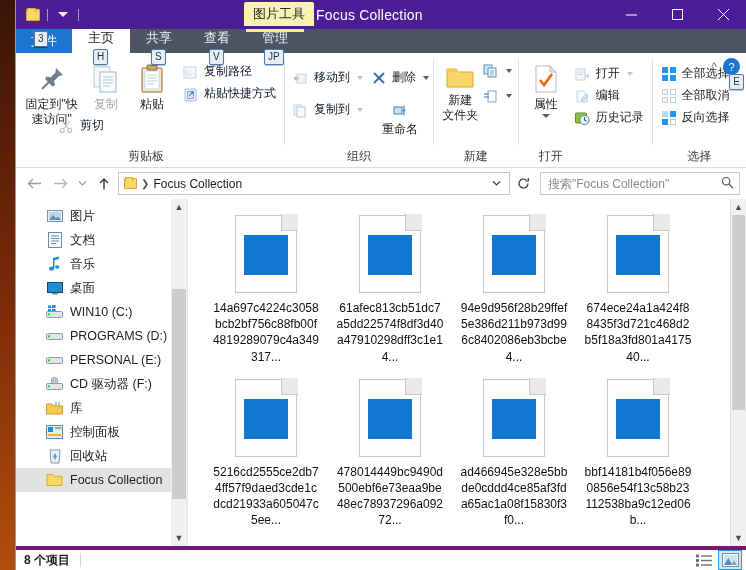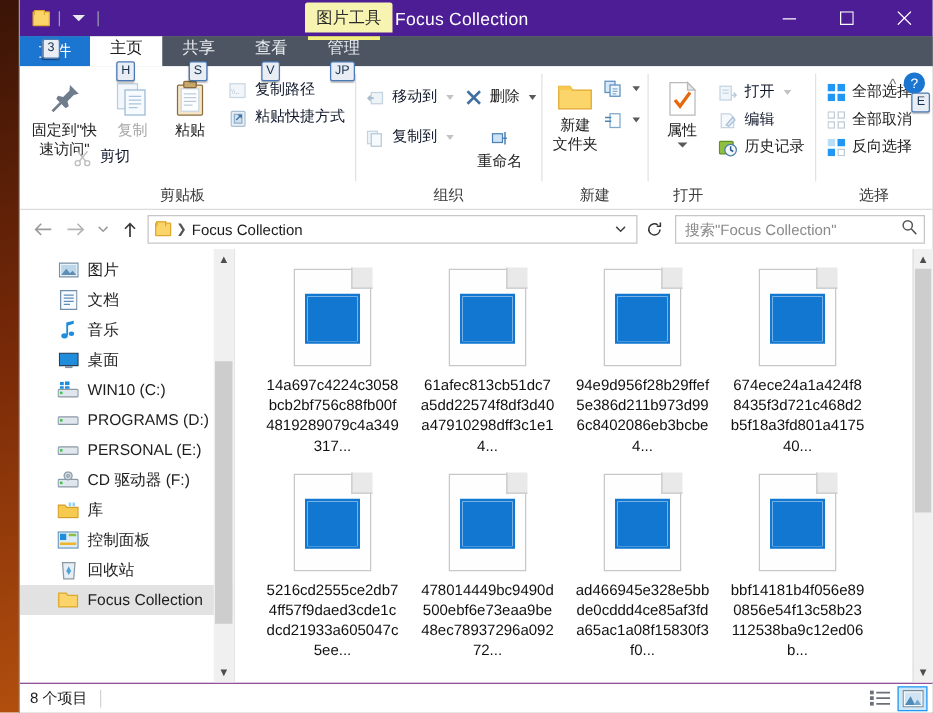--- a/index.html
+++ b/index.html
@@ -200,22 +200,22 @@
 
   .filescroll{
     position:absolute;right:0;top:0;bottom:0;width:16px;background:#f0f0f0;
     border-left:1px solid #e0e0e0;
   }
   .filescroll .arw{height:16px;display:flex;align-items:center;justify-content:center;color:#4d4d4d;font-size:9px;}
   .filethumb{position:absolute;left:1px;right:1px;top:16px;height:195px;background:#cdcdcd;}
 
   
   .statusbar{
-    height:24px; border-top:1px solid #701a75; background:#ffffff;
-    display:flex;align-items:center; padding:0 4px 0 8px; flex:0 0 auto;
+    height:24px; border-top:4px solid #701a75; background:#ffffff;
+    display:flex;align-items:center; padding:0 4px 0 8px; flex:0 0 auto;font-weight:bold;
   }
   .status-txt{ font-size:12px;color:#1c1c1c; }
   .status-sep{ width:1px;height:14px;background:#d4d4d4;margin:0 10px;}
   .status-spacer{flex:1;}
   .viewbtn{
     width:24px;height:20px;display:flex;align-items:center;justify-content:center;
     margin-left:2px;
   }
   .viewbtn.sel{ border:1px solid #2196f3; background:#cde8fa; }
 </style>

